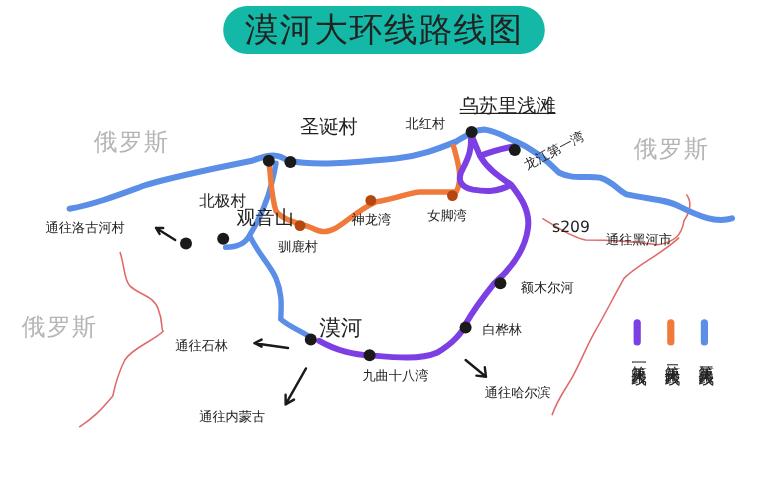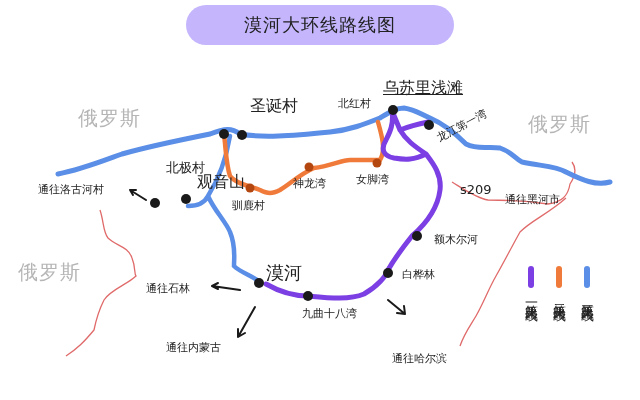--- a/index.html
+++ b/index.html
@@ -1,20 +1,20 @@
 <!DOCTYPE html>
 <html><head>
 <meta charset="utf-8">
 <style>
   html, body { margin: 0; padding: 0; }
   body { width: 640px; height: 400px; background: #ffffff; position: relative; overflow: hidden;
          font-family: "DejaVu Sans", sans-serif; }
   .title-pill { position: absolute; left: 186px; top: 5px; width: 268px; height: 40px; border-radius: 20px;
-                background: #c4b5fd; display: flex; align-items: center; justify-content: center;
-                font-size: 18px; color: #222; letter-spacing: 1px; text-align: center; }
+                background: #14b8a6; display: flex; align-items: center; justify-content: center;
+                font-size: 28px; color: #222; letter-spacing: 1px; text-align: center; }
   svg.map { position: absolute; left: 0; top: 0; }
   .lbl { position: absolute; color: #222; white-space: nowrap; }
   .big { font-size: 16px; }
   .mid { font-size: 13px; }
   .sm { font-size: 11px; }
   .country { position: absolute; color: #b5b5b5; font-size: 20px; letter-spacing: 1px; margin-top: 21px; }
   .legend-col { position: absolute; top: 266px; width: 18px; display: flex; flex-direction: column; align-items: center; }
   .legend-bar { width: 6px; height: 22px; border-radius: 3px; margin-bottom: 6px; }
   .legend-text { font-size: 13px; color: #222; writing-mode: vertical-rl; letter-spacing: 1px; }
 </style>
@@ -75,21 +75,21 @@
 <div class="lbl sm" style="left:434px;top:132px;transform:rotate(-28deg);transform-origin:left top;">龙江第一湾</div>
 <div class="lbl mid" style="left:460px;top:182px;">s209</div>
 <div class="lbl sm" style="left:434px;top:232px;">额木尔河</div>
 <div class="lbl sm" style="left:402px;top:267px;">白桦林</div>
 <div class="lbl big" style="left:266px;top:261px;font-size:18px;">漠河</div>
 <div class="lbl sm" style="left:302px;top:306px;">九曲十八湾</div>
 
 <div class="lbl sm" style="left:38px;top:182px;">通往洛古河村</div>
 <div class="lbl sm" style="left:146px;top:281px;">通往石林</div>
 <div class="lbl sm" style="left:166px;top:340px;">通往内蒙古</div>
-<div class="lbl sm" style="left:392px;top:320px;margin-top:31px;">通往哈尔滨</div>
+<div class="lbl sm" style="left:404px;top:320px;">通往哈尔滨</div>
 <div class="lbl sm" style="left:505px;top:192px;">通往黑河市</div>
 
 <div class="legend-col" style="left:522px;">
   <div class="legend-bar" style="background:#7b3fe4;"></div>
   <div class="legend-text">第一天路线</div>
 </div>
 <div class="legend-col" style="left:550px;">
   <div class="legend-bar" style="background:#f07a3a;"></div>
   <div class="legend-text">第二天路线</div>
 </div>

